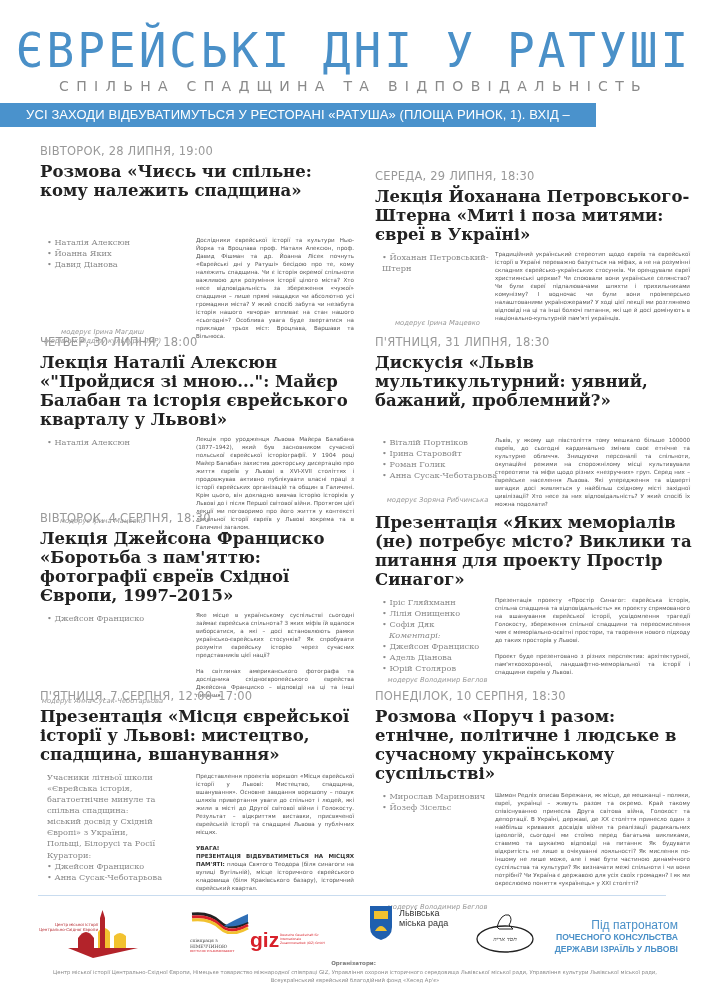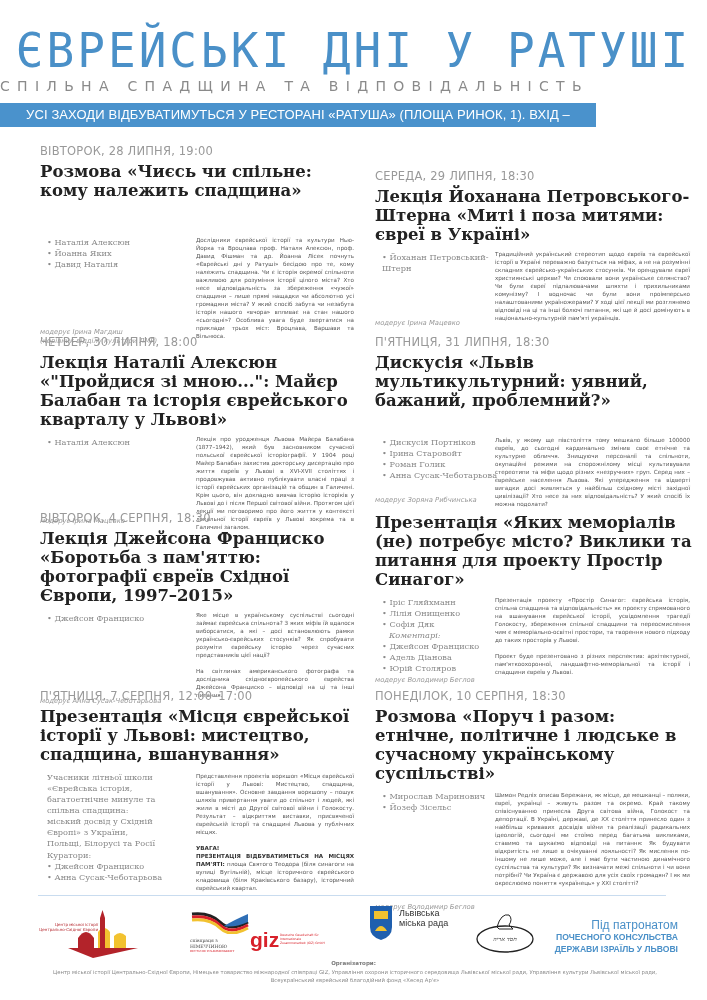--- a/index.html
+++ b/index.html
@@ -5,21 +5,21 @@
   * { box-sizing: border-box; margin: 0; padding: 0; }
   html, body { width: 707px; height: 1000px; background: #ffffff; overflow: hidden; }
   body { font-family: "DejaVu Sans", sans-serif; color: #333; position: relative; }
 
   .main-title {
     position: absolute; top: 22px; left: 0; width: 707px; text-align: center;
     font-family: "DejaVu Sans Mono", monospace; font-size: 46px; line-height: 56px;
     letter-spacing: 3px; color: #4a90c8; font-weight: normal; transform: scaleY(1.05);
   }
   .subtitle {
-    position: absolute; top: 78px; left: 0; width: 707px; text-align: left;
+    position: absolute; top: 78px; left: 0; width: 707px; text-align: center;
     font-family: "DejaVu Sans", sans-serif; font-size: 14px; letter-spacing: 7.3px;
     color: #8a8a8a;
   }
   .banner {
     position: absolute; top: 103px; left: 0; width: 596px; height: 24px;
     background: #4a92cc; color: #fff; text-align: center;
     font-family: "Liberation Sans", sans-serif; font-size: 13px; line-height: 24px;
     letter-spacing: 0.1px;
   }
 
@@ -37,21 +37,21 @@
     position: absolute; left: 7px; width: 118px;
     font-family: "DejaVu Serif", serif; font-size: 8.2px; line-height: 11px; color: #888;
   }
   .event .speakers li { list-style: none; }
   .event .speakers li::before { content: "• "; }
   .event .speakers .plain::before { content: ""; }
   .event .speakers .indent { padding-left: 7px; font-style: italic; }
   .event .moderator {
     position: absolute; left: 0; width: 125px;
     font-family: "DejaVu Sans", sans-serif; font-style: italic; font-size: 6.8px;
-    line-height: 9px; color: #999;
+    line-height: 9px; color: #999; text-align: center;
   }
   .event .desc {
     position: absolute; left: 156px; width: 158px;
     font-family: "DejaVu Sans", sans-serif; font-size: 5.6px; line-height: 8px;
     color: #555; text-align: justify;
   }
   .event .desc p + p { margin-top: 8px; }
   .event .desc .warn { font-weight: bold; color: #333; }
 
   .footer-line {
@@ -82,21 +82,21 @@
   <div class="banner">УСІ ЗАХОДИ ВІДБУВАТИМУТЬСЯ У РЕСТОРАНІ «РАТУША» (ПЛОЩА РИНОК, 1). ВХІД – ВІЛЬНИЙ</div>
 </div>
 
 <section class="event" style="left:40px; top:143px;">
   <div class="date">ВІВТОРОК, 28 ЛИПНЯ, 19:00</div>
   <h2 class="title">Розмова «Чиєсь чи спільне: кому належить спадщина»</h2>
   <div class="body">
     <ul class="speakers" style="top:37px;">
       <li>Наталія Алексюн</li>
       <li>Йоанна Яких</li>
-      <li>Давид Наталія</li>
+      <li>Давид Діанова</li>
     </ul>
     <div class="moderator" style="top:128px;">
       <div>модерує Ірина Магдиш</div>
       <div>(керівник відділу культури ЛМР)</div>
     </div>
     <div class="desc" style="top:36px;">
       <p>Дослідники єврейської історії та культури Нью-Йорка та Вроцлава проф. Наталя Алексюн, проф. Давид Фішман та др. Йоанна Лісек почнуть «Єврейські дні у Ратуші» бесідою про те, кому належить спадщина. Чи є історія окремої спільноти важливою для розуміння історії цілого міста? Хто несе відповідальність за збереження «чужої» спадщини – лише прямі нащадки чи абсолютно усі громадяни міста? У який спосіб забута чи незабута історія нашого «вчора» впливає на стан нашого «сьогодні»? Особлива увага буде звертатися на приклади трьох міст: Вроцлава, Варшави та Вільнюса.</p>
     </div>
   </div>
 </section>
@@ -131,21 +131,21 @@
       <p>Лекція про уродженця Львова Майєра Балабана (1877–1942), який був засновником сучасної польської єврейської історіографії. У 1904 році Майєр Балабан захистив докторську дисертацію про життя євреїв у Львові в XVI-XVII століттях і продовжував активно публікувати власні праці з історії єврейських організацій та общин в Галичині. Крім цього, він докладно вивчав історію історіків у Львові до і після Першої світової війни. Протягом цієї лекції ми поговоримо про його життя у контексті локальної історії євреїв у Львові зокрема та в Галичині загалом.</p>
     </div>
   </div>
 </section>
 
 <section class="event" style="left:375px; top:334px;">
   <div class="date">П'ЯТНИЦЯ, 31 ЛИПНЯ, 18:30</div>
   <h2 class="title">Дискусія «Львів мультикультурний: уявний, бажаний, проблемний?»</h2>
   <div class="body">
     <ul class="speakers" style="top:27px;">
-      <li>Дискусія Портніков</li>
+      <li>Віталій Портніков</li>
       <li>Ірина Старовойт</li>
       <li>Роман Голик</li>
       <li>Анна Сусак-Чеботарьова</li>
     </ul>
     <div class="moderator" style="top:86px;">
       <div>модерує Зоряна Рибчинська</div>
     </div>
     <div class="desc" style="left:120px; width:195px; top:26px;">
       <p>Львів, у якому ще півстоліття тому мешкало більше 100000 євреїв, до сьогодні кардинально змінив своє етнічне та культурне обличчя. Знищуючи персоналії та спільноти, окупаційні режими на спорожнілому місці культивували стереотипи та міфи щодо різних «незручних» груп. Серед них – єврейське населення Львова. Які упередження та відверті вигадки досі живляться у найбільш східному місті західної цивілізації? Хто несе за них відповідальність? У який спосіб їх можна подолати?</p>
     </div>

